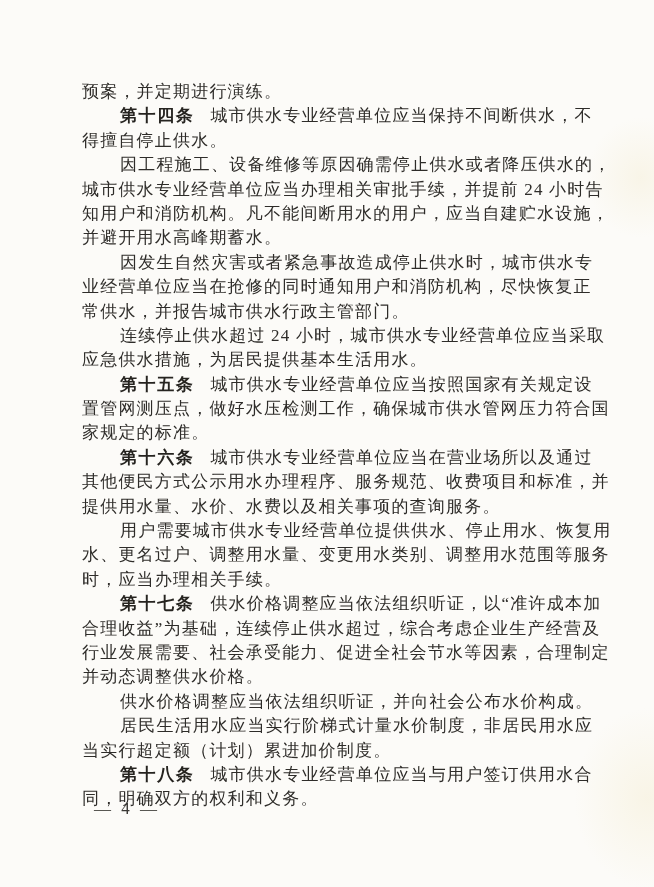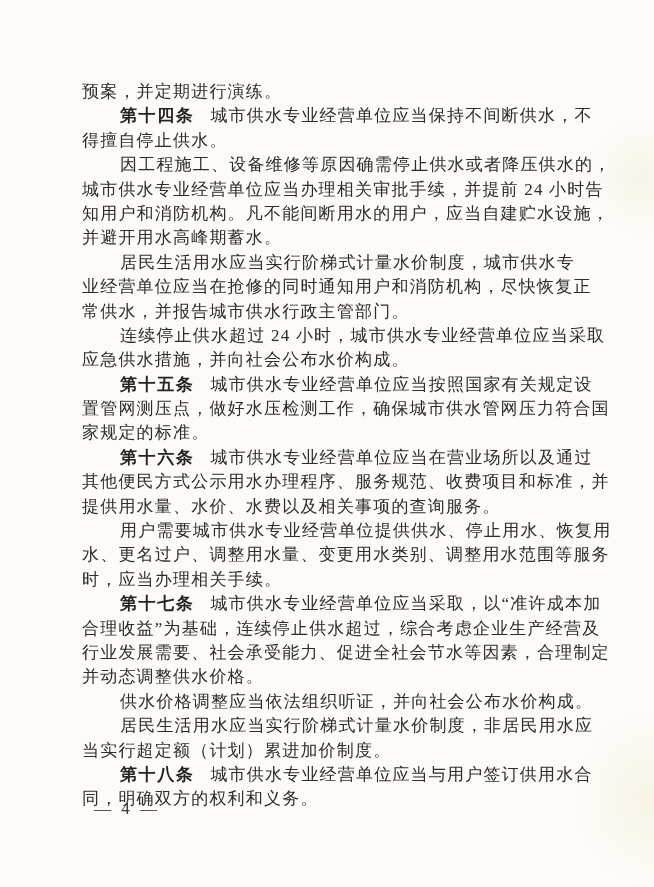--- a/index.html
+++ b/index.html
@@ -57,35 +57,35 @@
 
 <div class="scan-page">
   <div class="doc-body">
       <div class="doc-line"><span class="seg">预案，并定期进行演练。</span></div>
       <div class="doc-line indent"><span class="seg seg-bold">第十四条</span><span class="seg">城市供水专业经营单位应当保持不间断供水，不</span></div>
       <div class="doc-line"><span class="seg">得擅自停止供水。</span></div>
       <div class="doc-line indent"><span class="seg">因工程施工、设备维修等原因确需停止供水或者降压供水的，</span></div>
       <div class="doc-line"><span class="seg">城市供水专业经营单位应当办理相关审批手续，并提前 24 小时告</span></div>
       <div class="doc-line"><span class="seg">知用户和消防机构。凡不能间断用水的用户，应当自建贮水设施，</span></div>
       <div class="doc-line"><span class="seg">并避开用水高峰期蓄水。</span></div>
-      <div class="doc-line indent"><span class="seg">居民生活用水应当实行阶梯式计量水价制度，城市供水专</span></div>
+      <div class="doc-line indent"><span class="seg">因发生自然灾害或者紧急事故造成停止供水时，城市供水专</span></div>
       <div class="doc-line"><span class="seg">业经营单位应当在抢修的同时通知用户和消防机构，尽快恢复正</span></div>
       <div class="doc-line"><span class="seg">常供水，并报告城市供水行政主管部门。</span></div>
       <div class="doc-line indent"><span class="seg">连续停止供水超过 24 小时，城市供水专业经营单位应当采取</span></div>
-      <div class="doc-line"><span class="seg">应急供水措施，并向社会公布水价构成。</span></div>
+      <div class="doc-line"><span class="seg">应急供水措施，为居民提供基本生活用水。</span></div>
       <div class="doc-line indent"><span class="seg seg-bold">第十五条</span><span class="seg">城市供水专业经营单位应当按照国家有关规定设</span></div>
       <div class="doc-line"><span class="seg">置管网测压点，做好水压检测工作，确保城市供水管网压力符合国</span></div>
       <div class="doc-line"><span class="seg">家规定的标准。</span></div>
       <div class="doc-line indent"><span class="seg seg-bold">第十六条</span><span class="seg">城市供水专业经营单位应当在营业场所以及通过</span></div>
       <div class="doc-line"><span class="seg">其他便民方式公示用水办理程序、服务规范、收费项目和标准，并</span></div>
       <div class="doc-line"><span class="seg">提供用水量、水价、水费以及相关事项的查询服务。</span></div>
       <div class="doc-line indent"><span class="seg">用户需要城市供水专业经营单位提供供水、停止用水、恢复用</span></div>
       <div class="doc-line"><span class="seg">水、更名过户、调整用水量、变更用水类别、调整用水范围等服务</span></div>
       <div class="doc-line"><span class="seg">时，应当办理相关手续。</span></div>
-      <div class="doc-line indent"><span class="seg seg-bold">第十七条</span><span class="seg">城市供水专业经营单位应当采取，以“准许成本加</span></div>
+      <div class="doc-line indent"><span class="seg seg-bold">第十七条</span><span class="seg">供水价格调整应当依法组织听证，以“准许成本加</span></div>
       <div class="doc-line"><span class="seg">合理收益”为基础，连续停止供水超过，综合考虑企业生产经营及</span></div>
       <div class="doc-line"><span class="seg">行业发展需要、社会承受能力、促进全社会节水等因素，合理制定</span></div>
       <div class="doc-line"><span class="seg">并动态调整供水价格。</span></div>
       <div class="doc-line indent"><span class="seg">供水价格调整应当依法组织听证，并向社会公布水价构成。</span></div>
       <div class="doc-line indent"><span class="seg">居民生活用水应当实行阶梯式计量水价制度，非居民用水应</span></div>
       <div class="doc-line"><span class="seg">当实行超定额（计划）累进加价制度。</span></div>
       <div class="doc-line indent"><span class="seg seg-bold">第十八条</span><span class="seg">城市供水专业经营单位应当与用户签订供用水合</span></div>
       <div class="doc-line"><span class="seg">同，明确双方的权利和义务。</span></div>
     </div>
   <div class="page-footer">— 4 —</div>

